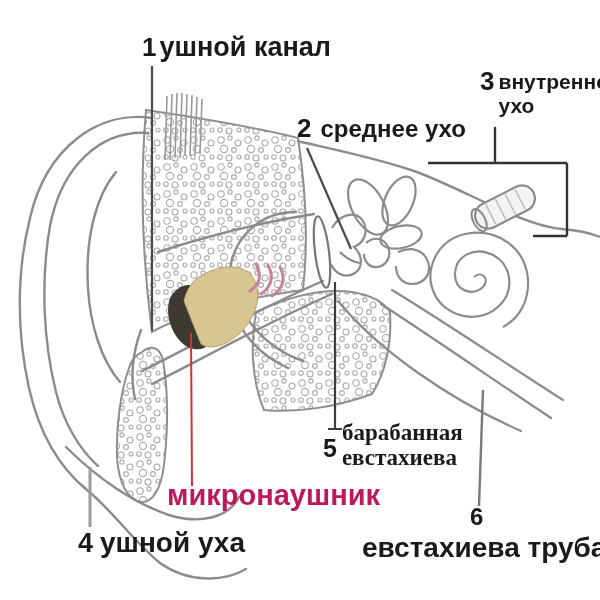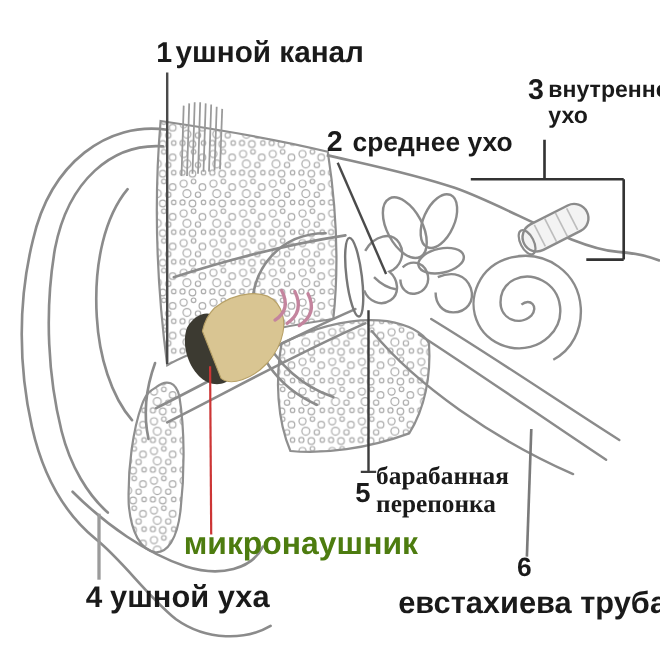--- a/index.html
+++ b/index.html
@@ -29,21 +29,21 @@
   #lbl-earlobe{left:78px;top:528px;font-size:28px;}
   #lbl-earlobe .num{font-size:27px;margin-right:7px;}
   
   #lbl-eardrum{left:323px;top:420px;font-size:23px;align-items:flex-start;}
   #lbl-eardrum .num{font-size:25px;margin-right:5px;margin-top:15px;}
   #lbl-eardrum .stack{line-height:25px;font-family:Liberation Serif, serif;}
   
   #lbl-eustachian-num{left:470px;top:504px;font-size:24px;}
   #lbl-eustachian{left:362px;top:533px;font-size:28px;}
   
-  #lbl-earpiece{left:167px;top:480px;font-size:29px;color:#4d7c0f;}
+  #lbl-earpiece{left:167px;top:480px;font-size:29px;color:#be185d;}
 </style>
 </head>
 <body>
 
 <div id="stage">
 
 <svg width="600" height="600" viewBox="0 0 600 600">
   <defs>
     <pattern id="bone" width="27" height="27" patternUnits="userSpaceOnUse">
       <rect width="27" height="27" fill="#ffffff"></rect>
@@ -169,21 +169,21 @@
 
 <div class="label" id="lbl-earlobe">
   <span class="num">4</span>
   <span>ушной уха</span>
 </div>
 
 <div class="label" id="lbl-eardrum">
   <span class="num">5</span>
   <span class="stack">
     <span>барабанная</span>
-    <span>перепонка</span>
+    <span>евстахиева</span>
   </span>
 </div>
 
 <div class="label" id="lbl-eustachian-num">
   <span class="num">6</span>
 </div>
 <div class="label" id="lbl-eustachian">
   <span>евстахиева труба</span>
 </div>
 

